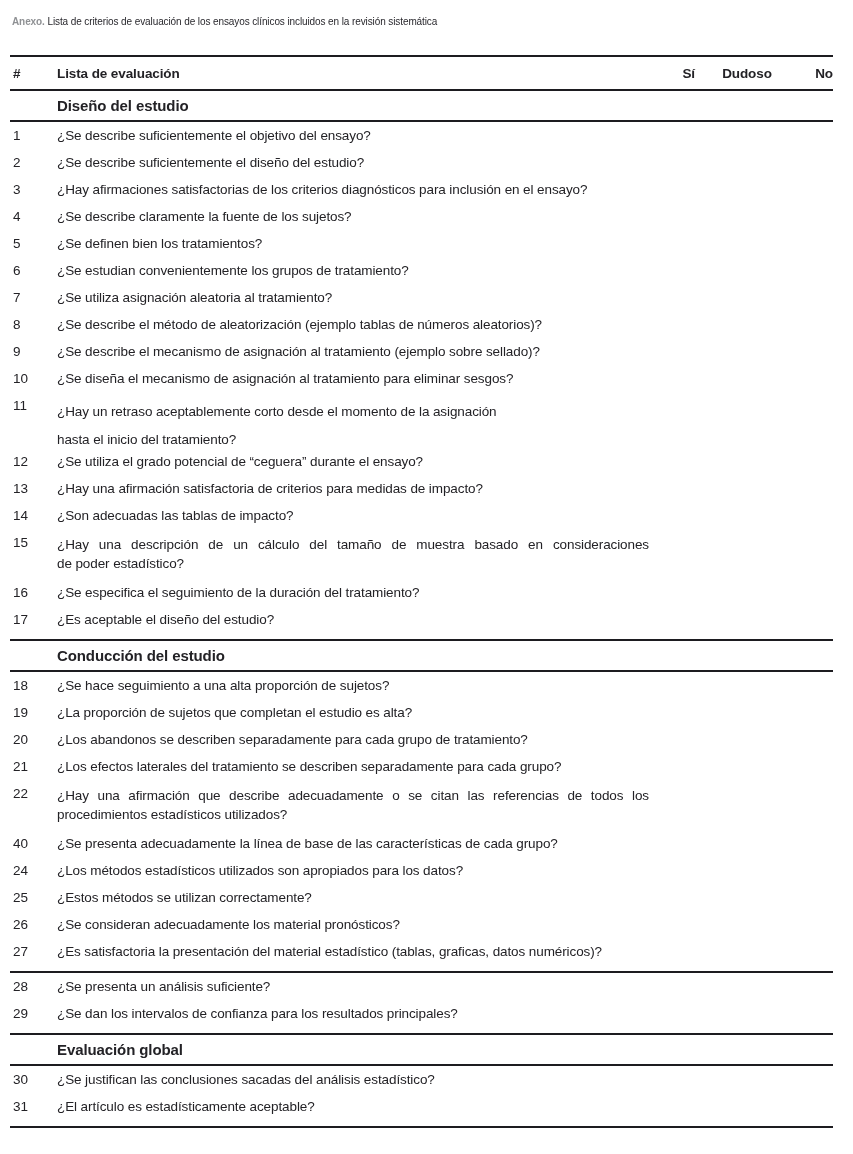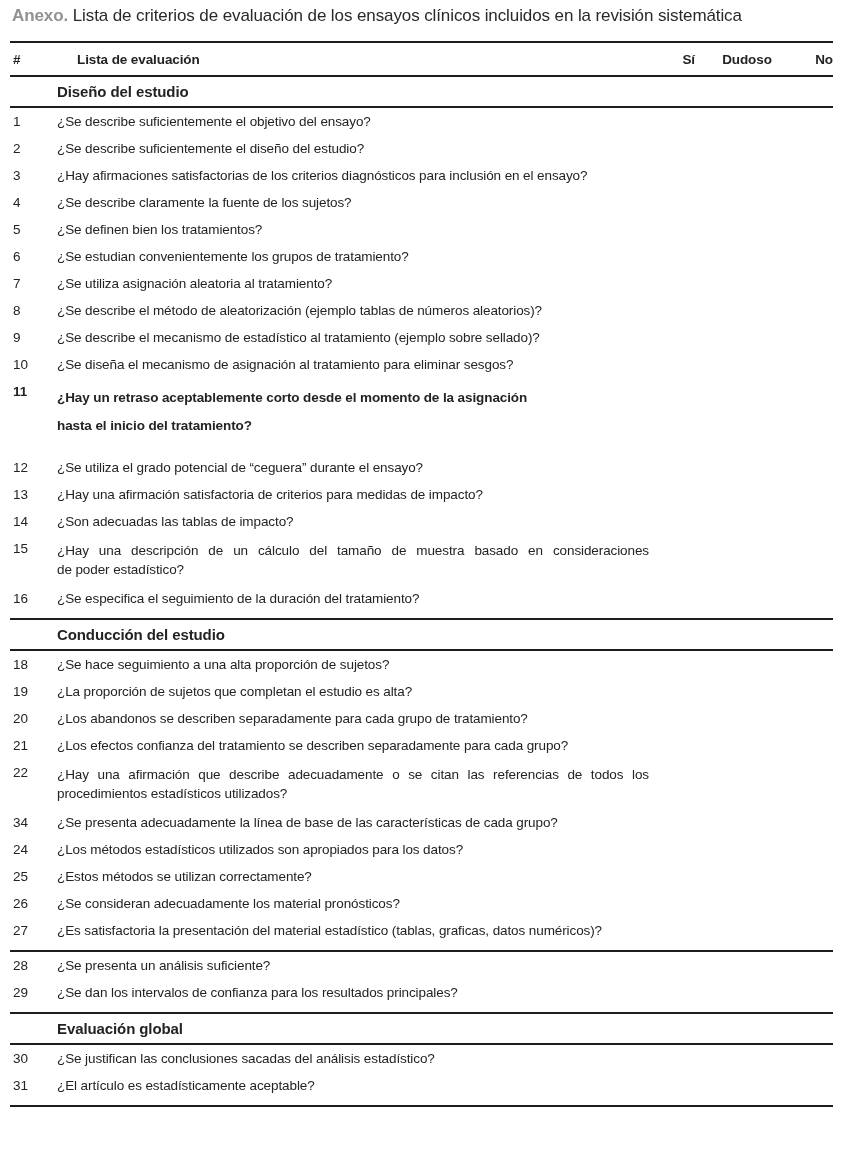--- a/index.html
+++ b/index.html
@@ -6,24 +6,24 @@
   body {
     width: 853px; height: 1154px;
     background: #ffffff;
     font-family: "Liberation Sans", "DejaVu Sans", sans-serif;
     color: #232226;
     overflow: hidden;
   }
   .page { width: 853px; height: 1154px; position: relative; }
 
   .caption {
-    padding: 7px 0 0 12px;
-    font-size: 17px;
+    padding: 13px 0 0 12px;
+    font-size: 10px;
     line-height: 18px;
-    margin-bottom: 16px;
+    margin-bottom: 24px;
     letter-spacing: -0.1px;
   }
   .caption .cap-label { font-weight: bold; color: #8f9194; }
   .caption .cap-title { color: #29282d; }
 
   .tbl {
     margin-left: 10px;
     width: 823px;
   }
   .rule { border-top: 2px solid #1d1c20; height: 0; }
@@ -31,21 +31,21 @@
   .header-row {
     display: flex;
     align-items: baseline;
     padding: 9px 0 8px 0;
     font-weight: bold;
     font-size: 13.5px;
     line-height: 15px;
     letter-spacing: -0.1px;
   }
   .c-num { width: 44px; padding-left: 3px; flex: none; }
-  .c-list { flex: 1; margin-left: 20px; }
+  .c-list { flex: 1; }
   .c-si { width: 36px; flex: none; text-align: right; }
   .c-dudoso { width: 104px; flex: none; text-align: center; }
   .c-no { width: 34px; flex: none; text-align: right; }
 
   .section-header {
     padding: 7px 0 7px 47px;
     font-weight: bold;
     font-size: 15px;
     line-height: 15px;
     letter-spacing: -0.1px;
@@ -56,21 +56,21 @@
     display: flex;
     margin-bottom: 12px;
     font-size: 13.5px;
     line-height: 15px;
     letter-spacing: -0.1px;
   }
   .row .num { width: 44px; padding-left: 3px; flex: none; }
   .row .qtext { flex: 1; }
   .row .line { white-space: nowrap; }
   .row.wide .line { line-height: 28px; }
-  .row.wide { margin-bottom: 20px; font-weight: bold; }
+  .row.wide { margin-bottom: 0; }
   .row.justifyfirst .line { line-height: 19px; white-space: normal; }
   .row.justifyfirst .line.jfy {
     max-width: 592px;
     text-align: justify;
     text-align-last: justify;
   }
 </style>
 </head>
 <body>
 
@@ -142,21 +142,21 @@
           </div>
           <div class="row">
             <span class="num">8</span>
             <div class="qtext">
               <div class="line">¿Se describe el método de aleatorización (ejemplo tablas de números aleatorios)?</div>
             </div>
           </div>
           <div class="row">
             <span class="num">9</span>
             <div class="qtext">
-              <div class="line">¿Se describe el mecanismo de estadístico al tratamiento (ejemplo sobre sellado)?</div>
+              <div class="line">¿Se describe el mecanismo de asignación al tratamiento (ejemplo sobre sellado)?</div>
             </div>
           </div>
           <div class="row">
             <span class="num">10</span>
             <div class="qtext">
               <div class="line">¿Se diseña el mecanismo de asignación al tratamiento para eliminar sesgos?</div>
             </div>
           </div>
           <div class="row wide">
             <span class="num">11</span>
@@ -189,20 +189,26 @@
               <div class="line jfy">¿Hay una descripción de un cálculo del tamaño de muestra basado en consideraciones</div>
               <div class="line">de poder estadístico?</div>
             </div>
           </div>
           <div class="row">
             <span class="num">16</span>
             <div class="qtext">
               <div class="line">¿Se especifica el seguimiento de la duración del tratamiento?</div>
             </div>
           </div>
+          <div class="row">
+            <span class="num">17</span>
+            <div class="qtext">
+              <div class="line">¿Es aceptable el diseño del estudio?</div>
+            </div>
+          </div>
         </div>
         <div class="rule"></div>
         <div class="section-header">Conducción del estudio</div>
         <div class="rule"></div>
         <div class="rows">
           <div class="row">
             <span class="num">18</span>
             <div class="qtext">
               <div class="line">¿Se hace seguimiento a una alta proporción de sujetos?</div>
             </div>
@@ -215,32 +221,32 @@
           </div>
           <div class="row">
             <span class="num">20</span>
             <div class="qtext">
               <div class="line">¿Los abandonos se describen separadamente para cada grupo de tratamiento?</div>
             </div>
           </div>
           <div class="row">
             <span class="num">21</span>
             <div class="qtext">
-              <div class="line">¿Los efectos confianza del tratamiento se describen separadamente para cada grupo?</div>
+              <div class="line">¿Los efectos laterales del tratamiento se describen separadamente para cada grupo?</div>
             </div>
           </div>
           <div class="row justifyfirst">
             <span class="num">22</span>
             <div class="qtext">
               <div class="line jfy">¿Hay una afirmación que describe adecuadamente o se citan las referencias de todos los</div>
               <div class="line">procedimientos estadísticos utilizados?</div>
             </div>
           </div>
           <div class="row">
-            <span class="num">34</span>
+            <span class="num">40</span>
             <div class="qtext">
               <div class="line">¿Se presenta adecuadamente la línea de base de las características de cada grupo?</div>
             </div>
           </div>
           <div class="row">
             <span class="num">24</span>
             <div class="qtext">
               <div class="line">¿Los métodos estadísticos utilizados son apropiados para los datos?</div>
             </div>
           </div>

